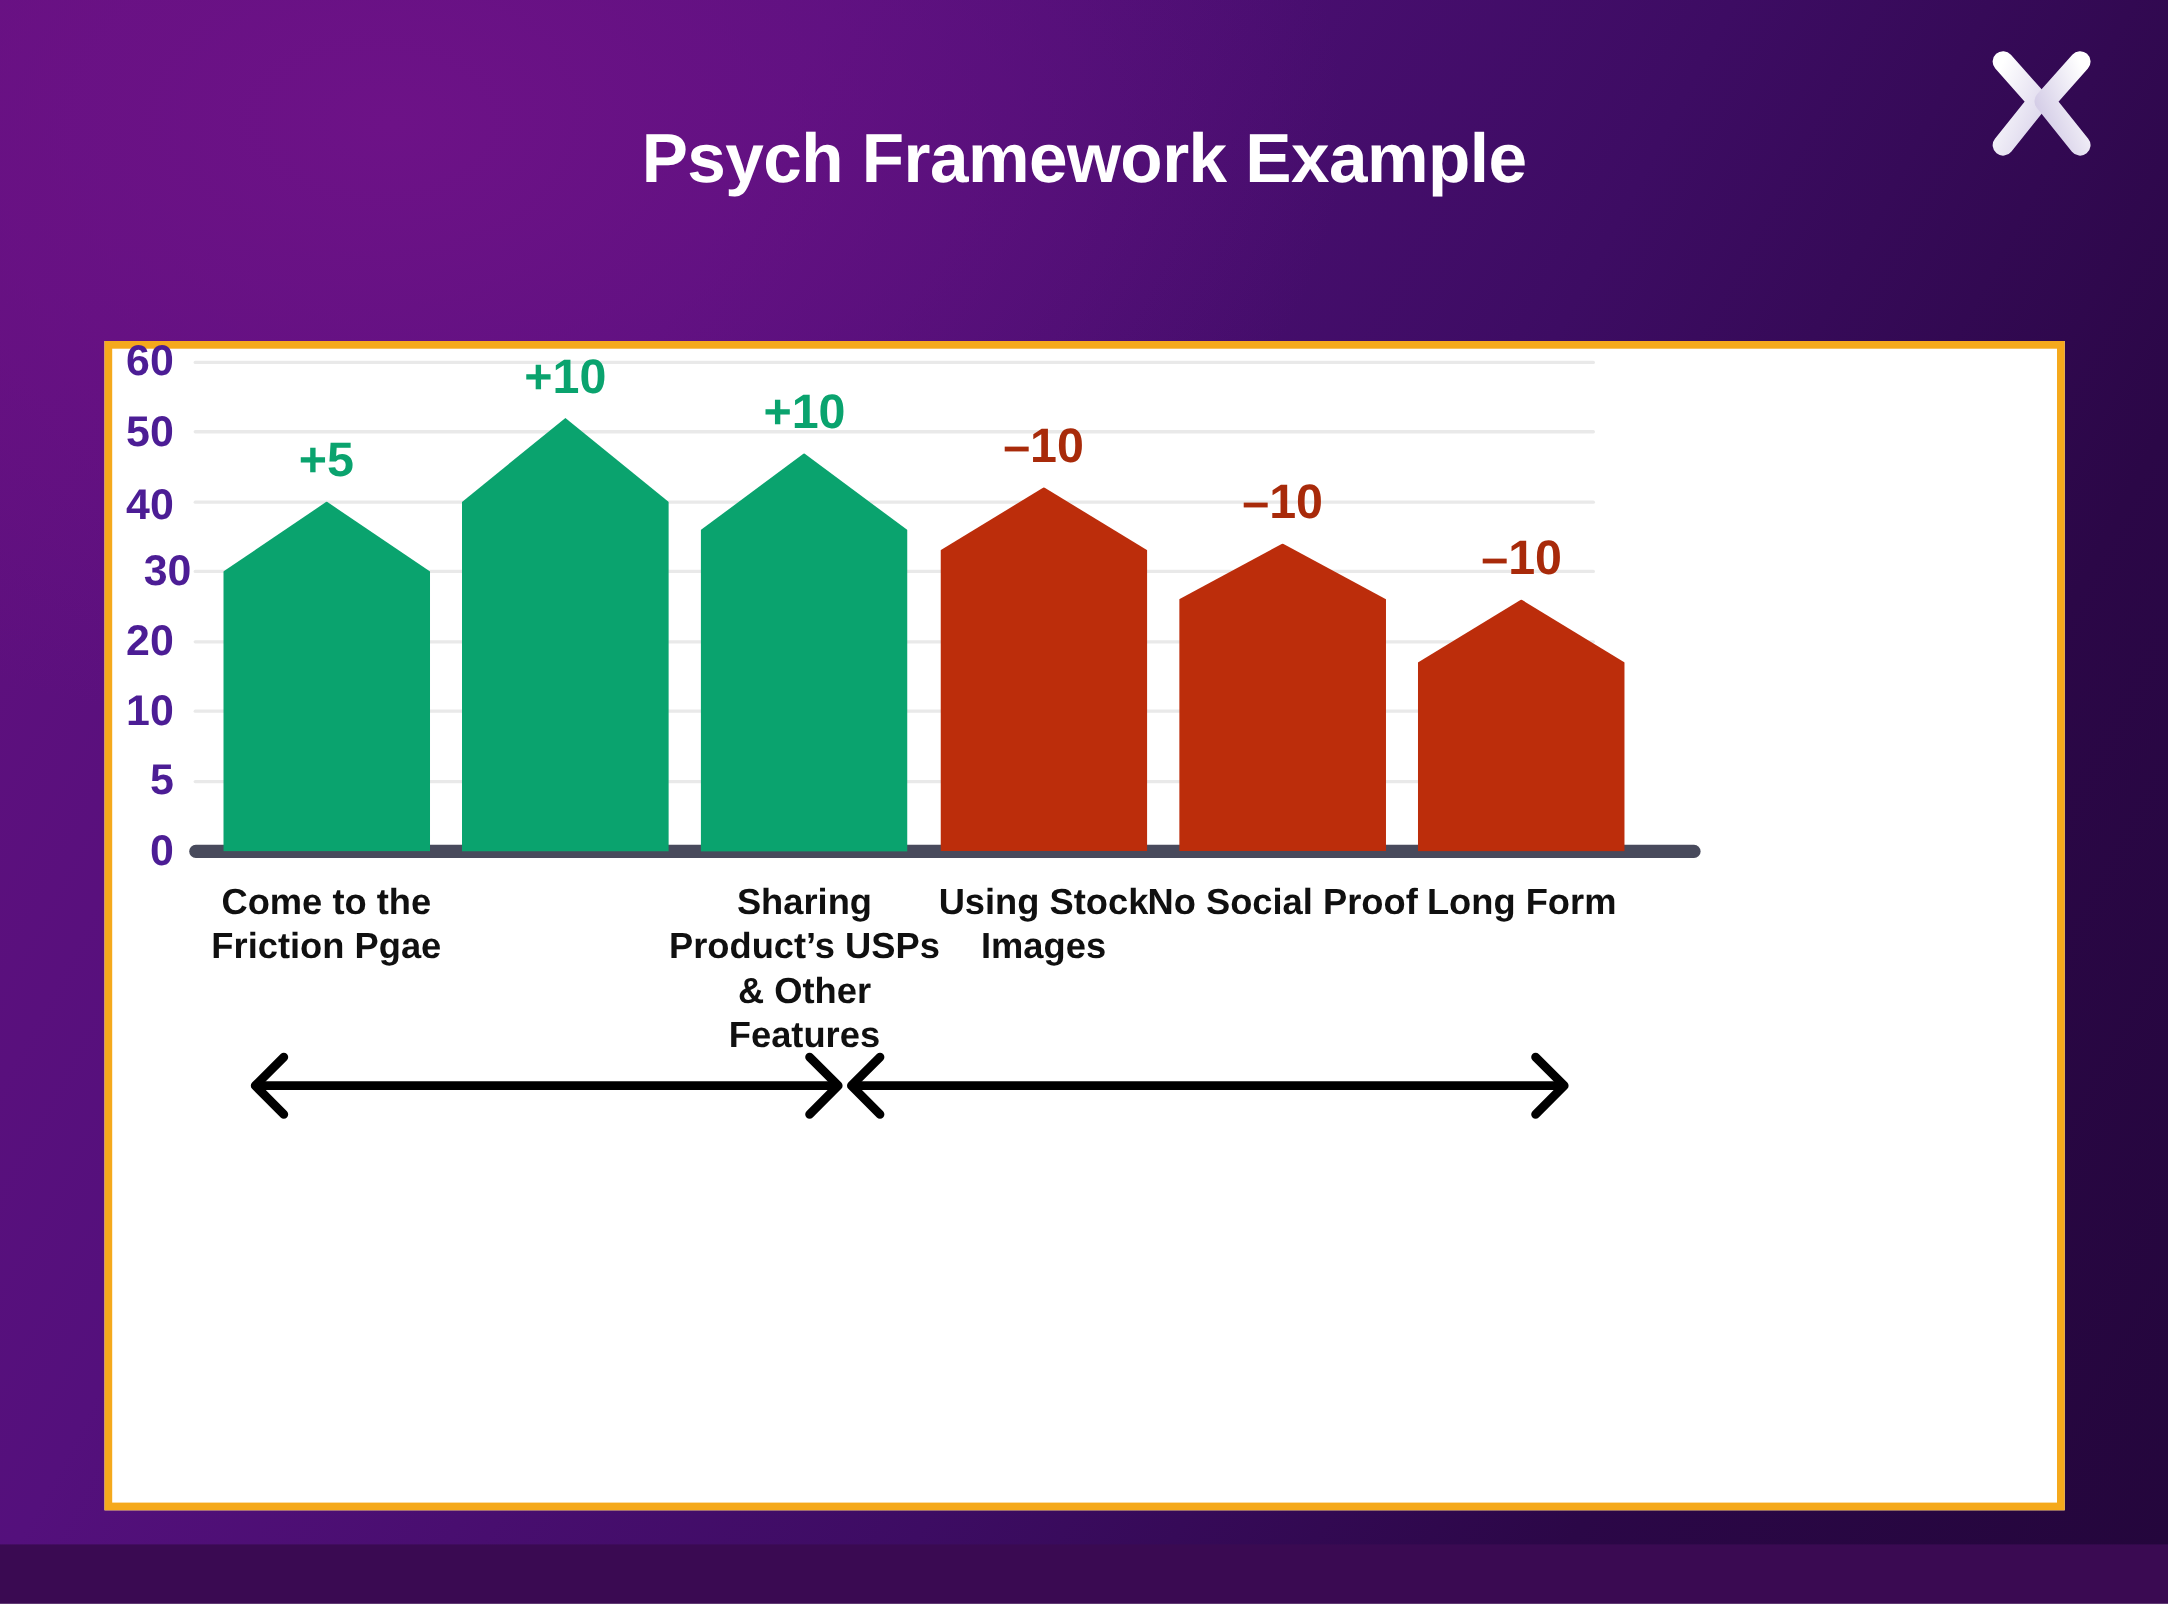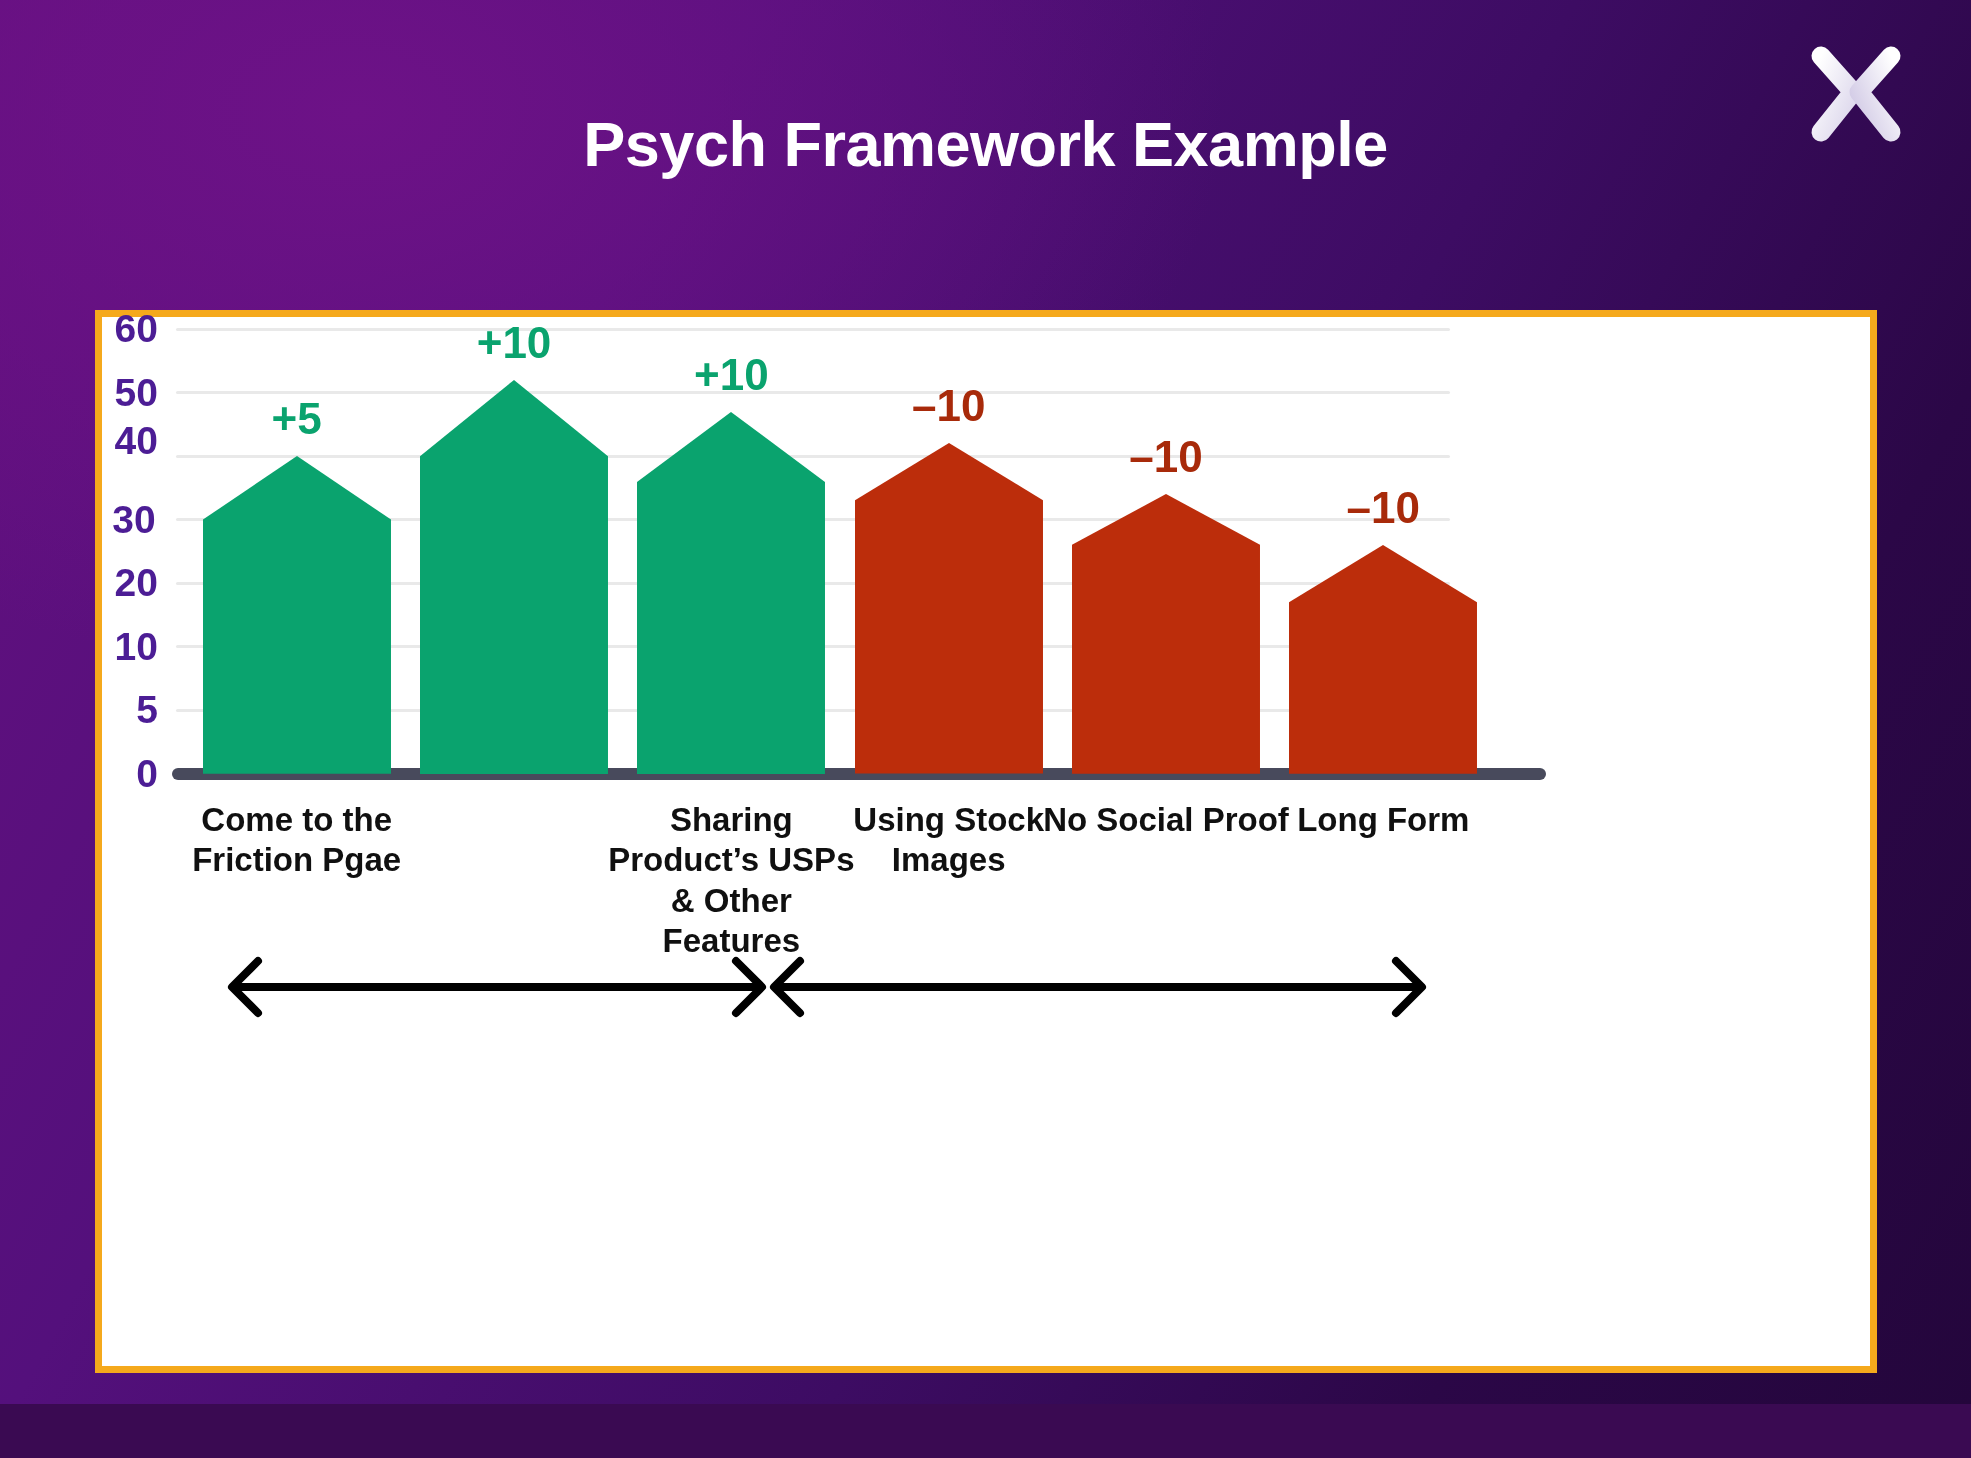--- a/index.html
+++ b/index.html
@@ -100,23 +100,23 @@
           <path d="M 634 644 L 660 670 L 634 696" fill="none" stroke="#000000" stroke-width="8" stroke-linecap="round" stroke-linejoin="round"></path>
           <line x1="672" y1="670" x2="1320" y2="670" stroke="#000000" stroke-width="8" stroke-linecap="butt"></line>
           <path d="M 698 644 L 672 670 L 698 696" fill="none" stroke="#000000" stroke-width="8" stroke-linecap="round" stroke-linejoin="round"></path>
           <path d="M 1294 644 L 1320 670 L 1294 696" fill="none" stroke="#000000" stroke-width="8" stroke-linecap="round" stroke-linejoin="round"></path>
         </svg>
     <div class="gridline" style="left: 74px; top: 10.5px; width: 1274px; background: rgb(233, 233, 233);"></div>
         <div class="ytick" style="left: 0px; width: 56px; top: 12px;">60</div>
         <div class="gridline" style="left: 74px; top: 74.0714px; width: 1274px; background: rgb(233, 233, 233);"></div>
         <div class="ytick" style="left: 0px; width: 56px; top: 75.5714px;">50</div>
         <div class="gridline" style="left: 74px; top: 137.643px; width: 1274px; background: rgb(233, 233, 233);"></div>
-        <div class="ytick" style="left: 0px; width: 56px; top: 124px;">40</div>
+        <div class="ytick" style="left: 0px; width: 56px; top: 143px;">40</div>
         <div class="gridline" style="left: 74px; top: 201.214px; width: 1274px; background: rgb(233, 233, 233);"></div>
-        <div class="ytick" style="left: 4px; width: 56px; top: 202.714px; text-align: center;">30</div>
+        <div class="ytick" style="left: 16px; width: 56px; top: 202.714px;">30</div>
         <div class="gridline" style="left: 74px; top: 264.786px; width: 1274px; background: rgb(233, 233, 233);"></div>
         <div class="ytick" style="left: 0px; width: 56px; top: 266.286px;">20</div>
         <div class="gridline" style="left: 74px; top: 328.357px; width: 1274px; background: rgb(233, 233, 233);"></div>
         <div class="ytick" style="left: 0px; width: 56px; top: 329.857px;">10</div>
         <div class="gridline" style="left: 74px; top: 391.929px; width: 1274px; background: rgb(233, 233, 233);"></div>
         <div class="ytick" style="left: 0px; width: 56px; top: 393.429px;">5</div>
         <div class="ytick" style="left: 0px; width: 56px; top: 457px;">0</div>
         <div class="axis-base" style="left: 70px; top: 451px; width: 1374px; background: rgb(72, 74, 92);"></div>
         <div class="bar" style="left: 100.67px; width: 187.993px; height: 317.857px; bottom: 592px;">
           <svg viewBox="0 0 187.99 317.86" preserveAspectRatio="none">

